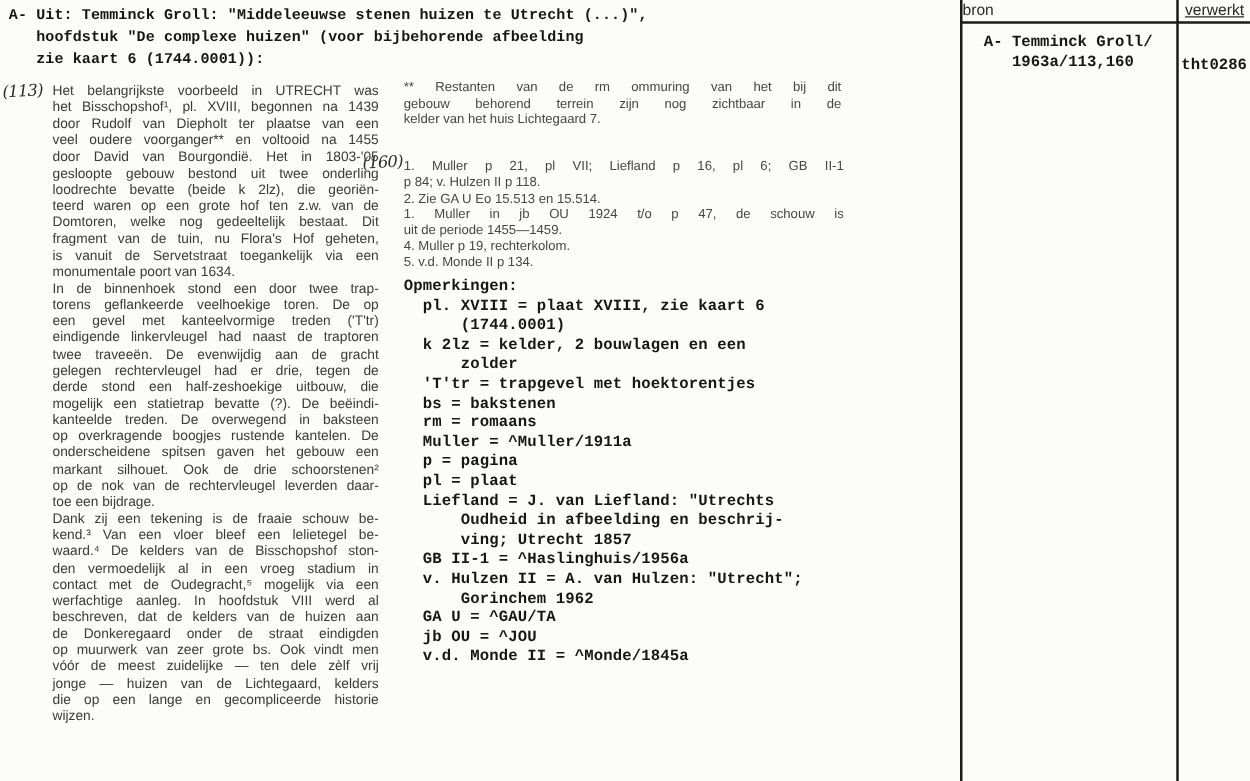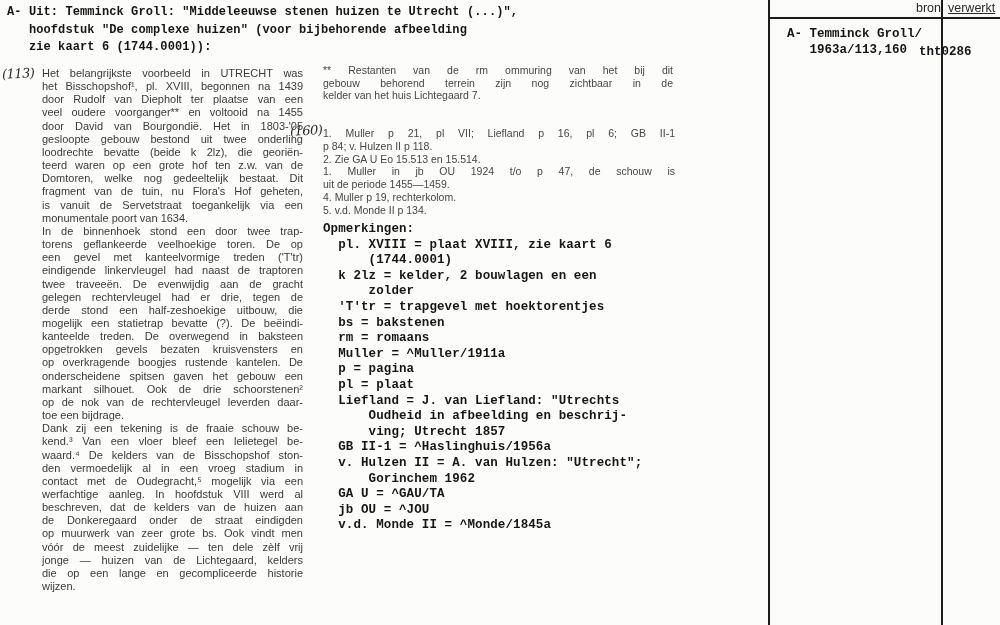--- a/index.html
+++ b/index.html
@@ -45,32 +45,32 @@
     font-size:12.5px; line-height:15.6px; font-weight:bold; letter-spacing:0.1px;
   }
   .remarks-title { white-space:pre; }
 
   .rule { position:absolute; background:#1b1b1b; }
   .vline-1 { left:768px; top:0; width:2px; height:625px; }
   .vline-2 { left:941px; top:0; width:2px; height:625px; }
   .hline   { left:768px; top:17px; width:232px; height:2px; }
 
   .th-bron {
-    position:absolute; left:770px; top:1px; width:171px; text-align:right;
+    position:absolute; left:770px; top:1px; width:171px; text-align:left;
     font-size:12.5px; color:#2a2a2a;
   }
   .th-verwerkt {
     position:absolute; left:948px; top:1px; font-size:12.5px; color:#2a2a2a;text-decoration:underline;
   }
   .cell-bron {
     position:absolute; left:787px; top:27px;
     font-size:12.5px; line-height:15.5px; font-weight:bold;
   }
   .cell-verwerkt {
-    position:absolute; left:919px; top:45px; font-size:12.5px; font-weight:bold;
+    position:absolute; left:945px; top:45px; font-size:12.5px; font-weight:bold;
   }
 </style>
 </head>
 <body>
 
 <div class="page">
 
   <div class="typed-header mono">
       <div class="mono-line">A- Uit: Temminck Groll: "Middeleeuwse stenen huizen te Utrecht (...)",</div>
       <div class="mono-line">   hoofdstuk "De complexe huizen" (voor bijbehorende afbeelding</div>
@@ -99,21 +99,20 @@
       <div class="para">
         <div class="print-line">In de binnenhoek stond een door twee trap-</div>
         <div class="print-line">torens geflankeerde veelhoekige toren. De op</div>
         <div class="print-line">een gevel met kanteelvormige treden ('T'tr)</div>
         <div class="print-line">eindigende linkervleugel had naast de traptoren</div>
         <div class="print-line">twee traveeën. De evenwijdig aan de gracht</div>
         <div class="print-line">gelegen rechtervleugel had er drie, tegen de</div>
         <div class="print-line">derde stond een half-zeshoekige uitbouw, die</div>
         <div class="print-line">mogelijk een statietrap bevatte (?). De beëindi-</div>
         <div class="print-line">kanteelde treden. De overwegend in baksteen</div>
-        <div class="print-line">opgetrokken gevels bezaten kruisvensters en</div>
         <div class="print-line">op overkragende boogjes rustende kantelen. De</div>
         <div class="print-line">onderscheidene spitsen gaven het gebouw een</div>
         <div class="print-line">markant silhouet. Ook de drie schoorstenen²</div>
         <div class="print-line">op de nok van de rechtervleugel leverden daar-</div>
         <div class="print-line last">toe een bijdrage.</div>
       </div>
       <div class="para">
         <div class="print-line">Dank zij een tekening is de fraaie schouw be-</div>
         <div class="print-line">kend.³ Van een vloer bleef een lelietegel be-</div>
         <div class="print-line">waard.⁴ De kelders van de Bisschopshof ston-</div>

